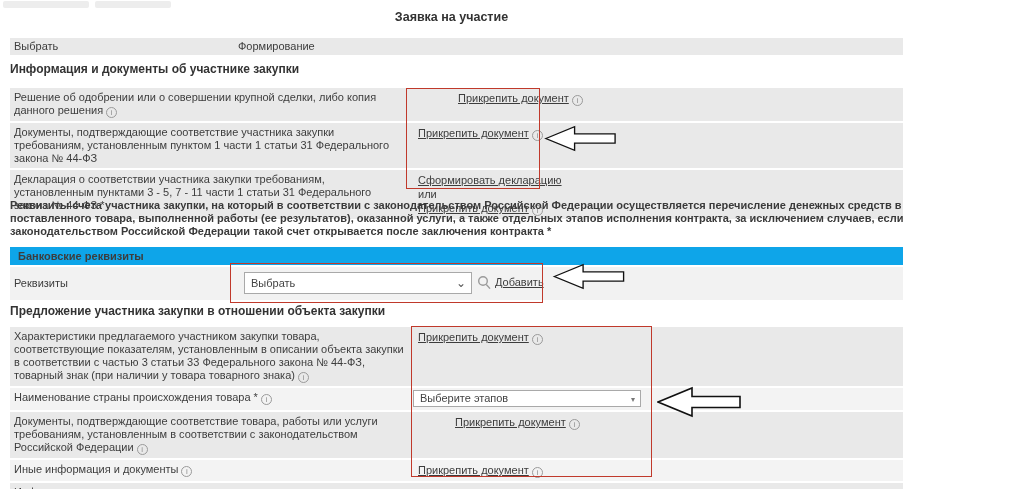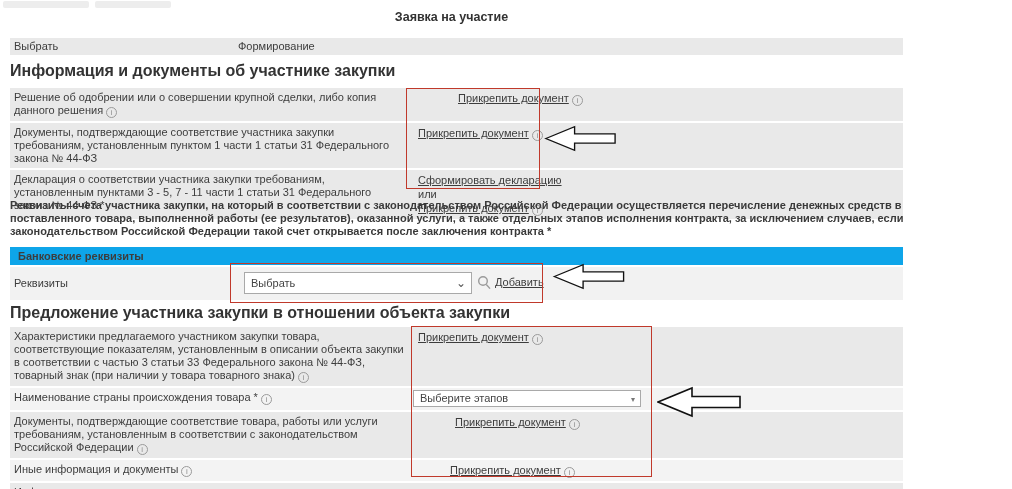--- a/index.html
+++ b/index.html
@@ -14,32 +14,32 @@
   .pill.p2 { left:95px; width:76px; }
 
   .title { position:absolute; top:10px; left:0; width:100%; text-align:center;
            font-size:12.5px; font-weight:bold; color:#333; }
 
   .status-row { position:absolute; top:38px; left:10px; width:997px; height:17px;
                 background:#e9e9e9; }
   .status-row .lbl { position:absolute; left:4px; top:2px; }
   .status-row .val { position:absolute; left:228px; top:2px; }
 
-  .sec-header { position:absolute; left:10px; font-size:16px; font-weight:bold; color:#333; }
+  .sec-header { position:absolute; left:10px; font-size:12px; font-weight:bold; color:#333; }
   .h1 { top:62px; } .h2 { top:304px; }
 
   .tbl { position:absolute; left:10px; width:997px; }
   .t1 { top:88px; } .t2 { top:327px; }
   .row { display:flex; margin-bottom:2px; background:#e9e9e9; }
   .row.alt { background:#f3f3f3; }
   .cell-label { width:404px; padding:3px 10px 3px 4px; line-height:13px; }
   .cell-action { flex:1; padding:3px 0 3px 4px; line-height:14px; }
   .r1a { min-height:29px;gap:40px; } .r1b { min-height:30px; } .r1c { min-height:39px; }
   .r2a { min-height:52px; } .r2b { min-height:22px; } .r2c { min-height:27px;gap:37px; }
-  .r2d { min-height:19px;gap:32px; } .r2e { min-height:27px; }
+  .r2d { min-height:19px; } .r2e { min-height:27px; }
 
   .link { color:#3d3d3d; text-decoration:underline; cursor:pointer; }
 
   .info { display:inline-block; width:11px; height:11px; border:1px solid #9a9a9a;
           border-radius:50%; color:#8f8f8f; font-size:8px; line-height:9px;
           text-align:center; vertical-align:-1px; margin-left:3px; font-style:normal; }
 
   .note { position:absolute; top:199px; left:10px; width:998px;
           font-weight:bold; line-height:13px; color:#3a3a3a; }
 

